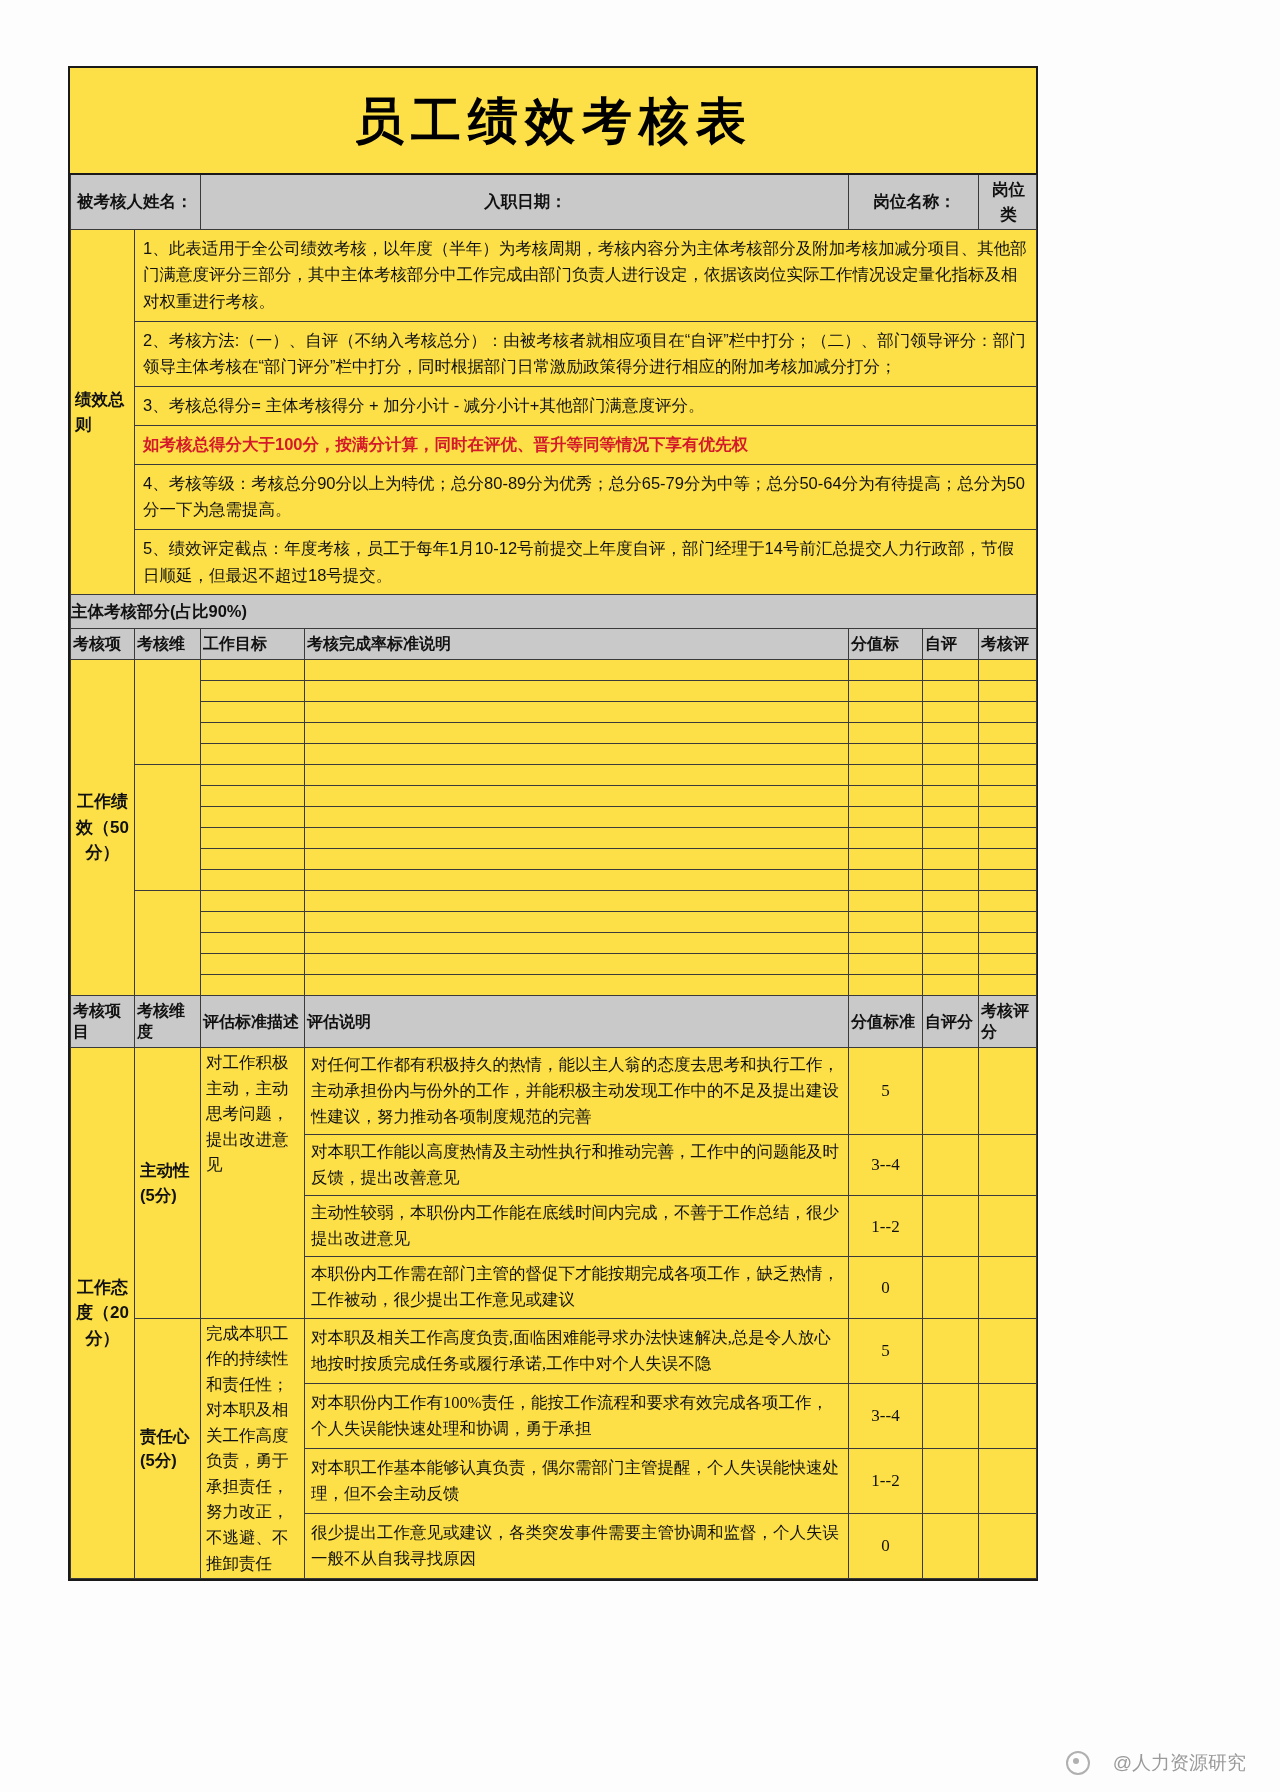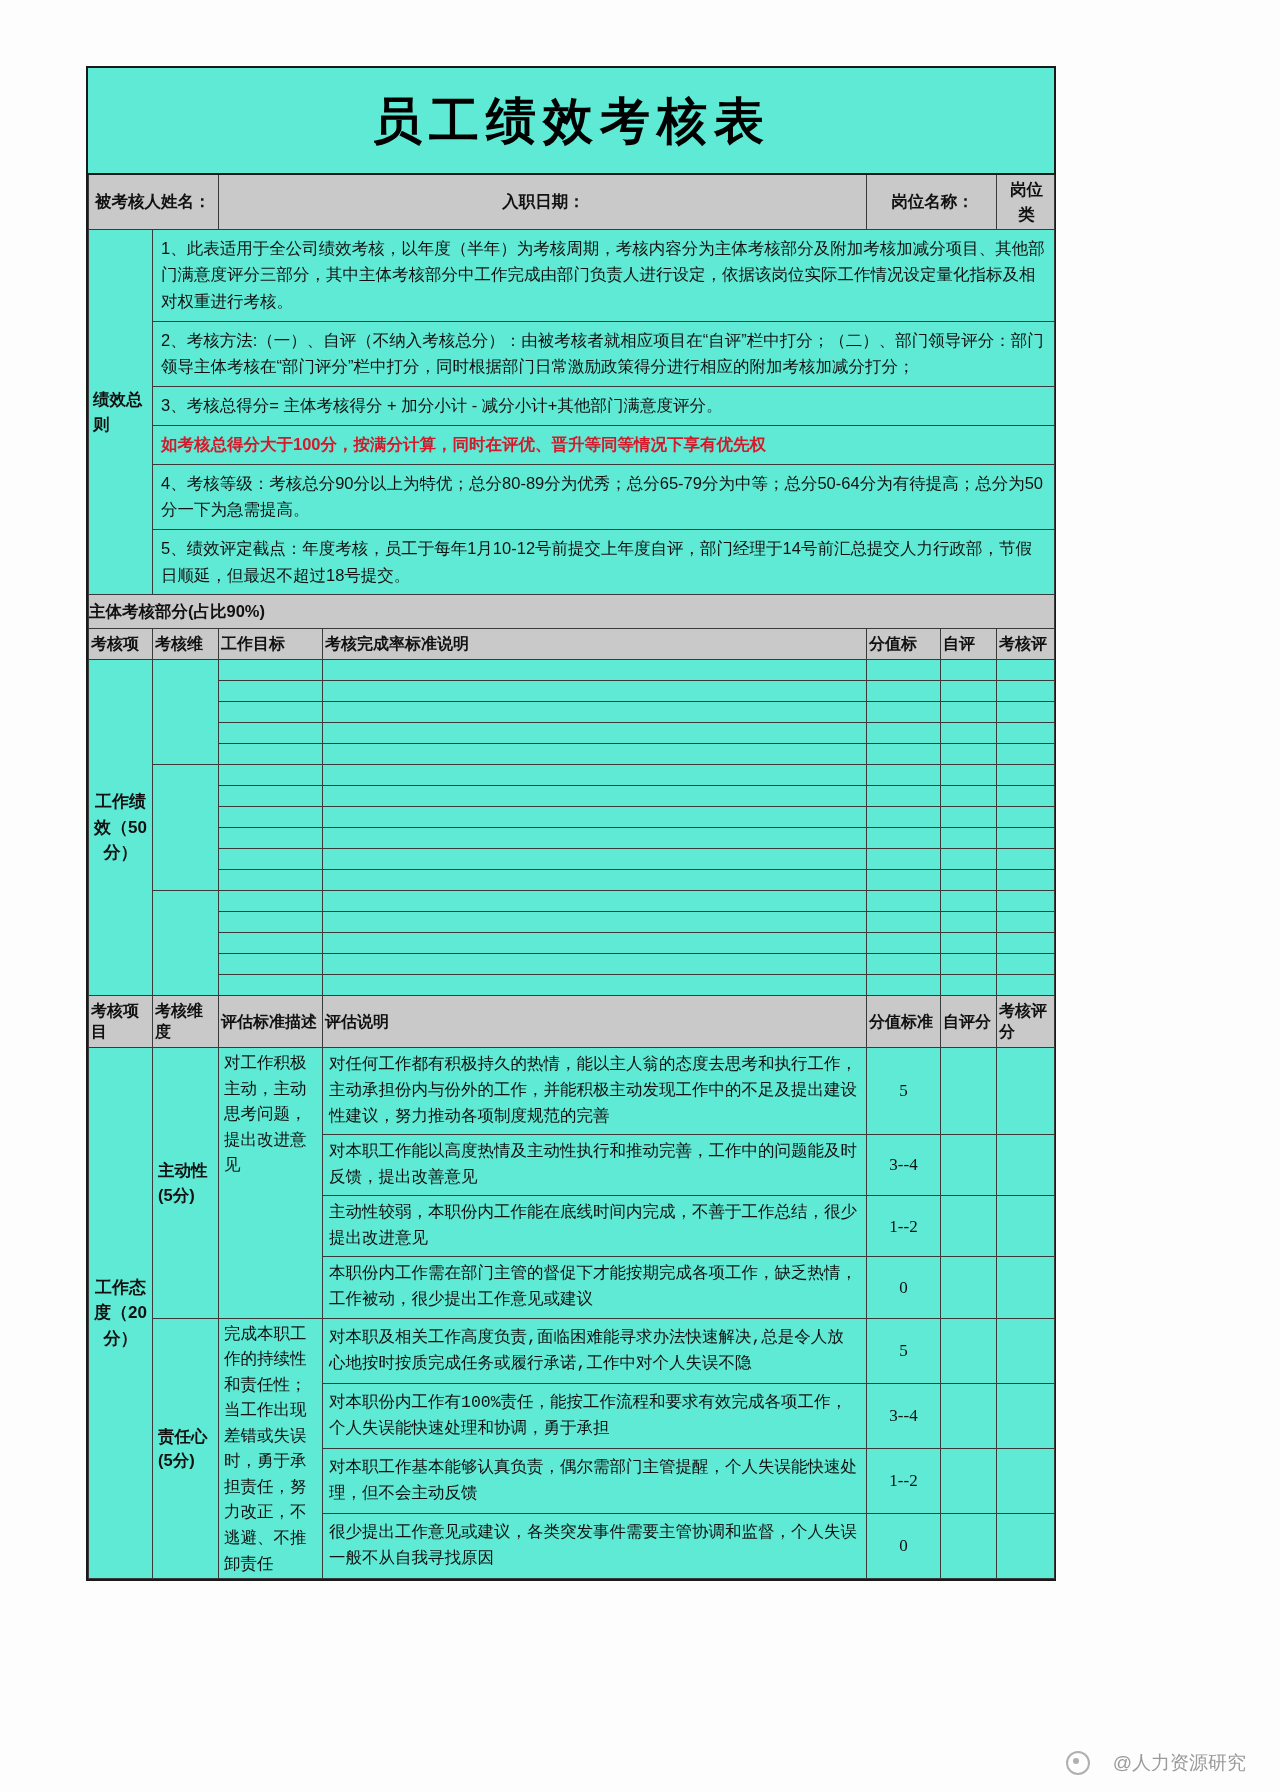--- a/index.html
+++ b/index.html
@@ -10,25 +10,25 @@
     -webkit-font-smoothing:antialiased;
   }
   .page{
     position:relative;
     width:1280px;height:1792px;
     background:#fdfdfd;
     box-sizing:border-box;
   }
   .sheet{
     position:absolute;
-    left:86px;top:66px;
+    left:68px;top:66px;
     width:970px;
     border:2px solid #1a1a1a;
     box-sizing:border-box;
-    background:#5eead4;
+    background:#fde047;
   }
   table{
     border-collapse:collapse;
     width:100%;
     table-layout:fixed;
   }
   td,th{
     border:1px solid #3a3a3a;
     vertical-align:middle;
     padding:2px 4px;
@@ -110,21 +110,21 @@
   .desc-cell{
     text-align:left;
     font-family:"Liberation Sans","DejaVu Sans",sans-serif;
     font-size:16.5px;
     line-height:1.55;
     padding:2px 5px;
     vertical-align:top;
   }
   .std-cell{
     text-align:left;
-    font-family:Liberation Mono, monospace;
+    font-family:Liberation Serif, serif;
     font-size:16.5px;
     line-height:1.58;
     padding:4px 6px;
     vertical-align:middle;
   }
   .score-cell{
     text-align:center;
     font-family:"Liberation Serif","DejaVu Serif",serif;
     font-size:17px;
   }
@@ -364,21 +364,21 @@
         </tr>
         <tr>
           <td class="std-cell">本职份内工作需在部门主管的督促下才能按期完成各项工作，缺乏热情，工作被动，很少提出工作意见或建议</td>
           <td class="score-cell">0</td>
           <td class="empty-cell"></td>
           <td class="empty-cell"></td>
         </tr>
 
         <tr>
           <td class="dim-cell" rowspan="4">责任心(5分)</td>
-          <td class="desc-cell" rowspan="4">完成本职工作的持续性和责任性；当工作出现差错或失误时，勇于承担责任，努力改正，不逃避、不推卸责任</td>
+          <td class="desc-cell" rowspan="4">完成本职工作的持续性和责任性；对本职及相关工作高度负责，勇于承担责任，努力改正，不逃避、不推卸责任</td>
           <td class="std-cell">对本职及相关工作高度负责,面临困难能寻求办法快速解决,总是令人放心地按时按质完成任务或履行承诺,工作中对个人失误不隐</td>
           <td class="score-cell">5</td>
           <td class="empty-cell"></td>
           <td class="empty-cell"></td>
         </tr>
         <tr>
           <td class="std-cell">对本职份内工作有100%责任，能按工作流程和要求有效完成各项工作，个人失误能快速处理和协调，勇于承担</td>
           <td class="score-cell">3--4</td>
           <td class="empty-cell"></td>
           <td class="empty-cell"></td>

